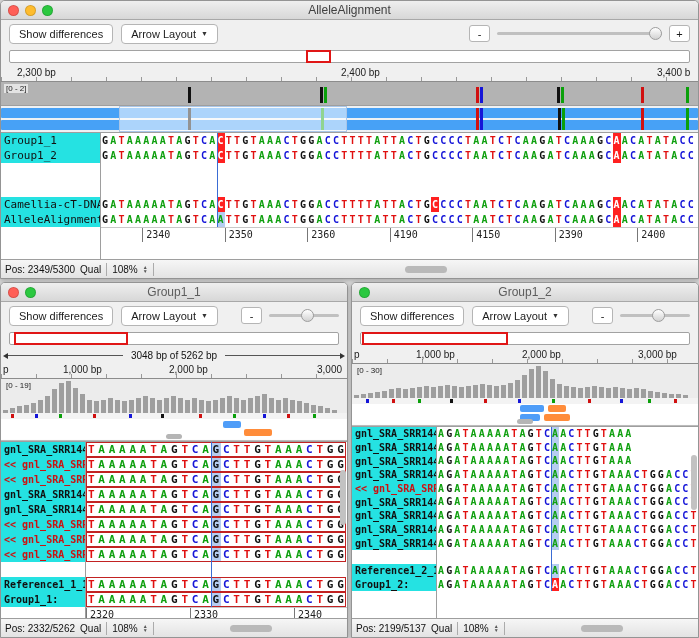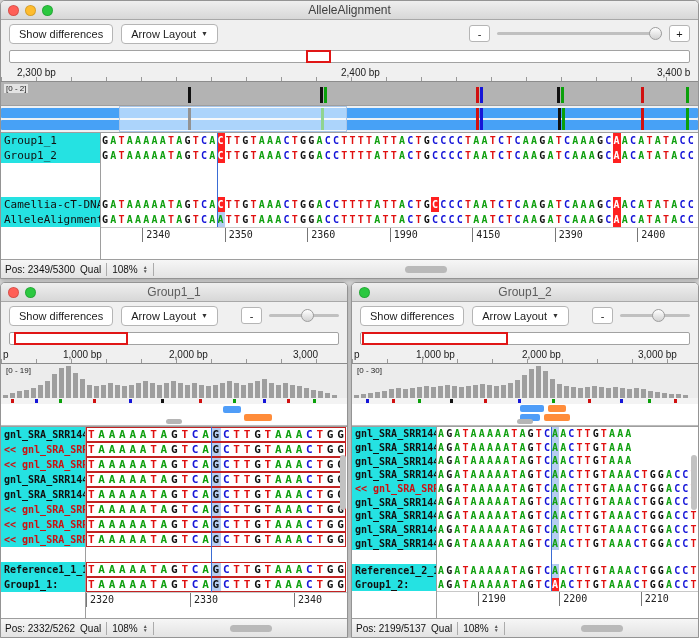--- a/index.html
+++ b/index.html
@@ -449,21 +449,21 @@
             <span class="ch" style="width: 8.25px; line-height: 15px; font-size: 10px; color: rgb(16, 160, 16);">A</span>
             <span class="ch" style="width: 8.25px; line-height: 15px; font-size: 10px; color: rgb(224, 16, 16);">T</span>
             <span class="ch" style="width: 8.25px; line-height: 15px; font-size: 10px; color: rgb(16, 160, 16);">A</span>
             <span class="ch" style="width: 8.25px; line-height: 15px; font-size: 10px; color: rgb(21, 21, 216);">C</span>
             <span class="ch" style="width: 8.25px; line-height: 15px; font-size: 10px; color: rgb(21, 21, 216);">C</span>
           </div>
           <div class="seqruler">
             <span class="tick" style="left: 41.25px;">2340</span>
             <span class="tick" style="left: 123.75px;">2350</span>
             <span class="tick" style="left: 206.25px;">2360</span>
-            <span class="tick" style="left: 288.75px;">1990</span>
+            <span class="tick" style="left: 288.75px;">4190</span>
             <span class="tick" style="left: 371.25px;">4150</span>
             <span class="tick" style="left: 453.75px;">2390</span>
             <span class="tick" style="left: 536.25px;">2400</span>
           </div>
           <div class="cursorline" style="left: 115.5px; height: 94px;"></div>
         </div>
     </div>
     <footer class="statusbar">
       <span class="postext">Pos: 2349/5300</span>
       <span class="qualtext">Qual</span>
@@ -497,26 +497,33 @@
       <div class="zoomwrap">
         <button class="minibtn">-</button>
         <div class="slider s-sub">
             <div class="knob k-sub"></div>
           </div>
       </div>
     </div>
     <div class="navbar">
       <div class="redrect" style="left: 4px; width: 114px;"></div>
     </div>
+    <div class="spanrow">
+      <span class="arr arrL"></span>
+      <span class="spanline"></span>
+      <span class="spanlabel">3048 bp of 5262 bp</span>
+      <span class="spanline"></span>
+      <span class="arr arrR"></span>
+    </div>
     <div class="bpruler">
       <div class="bpticks"></div>
     <span class="bplabel" style="left: 2px;">p</span>
         <span class="bplabel" style="left: 62px;">1,000 bp</span>
         <span class="bplabel" style="left: 168px;">2,000 bp</span>
-        <span class="bplabel" style="left: 292px;">3,000</span>
+        <span class="bplabel" style="left: 316px;">3,000</span>
       </div>
     <div class="covblock">
       <span class="rangelabel">[0 - 19]</span>
       <div class="hist">
           <div class="bar" style="height: 3px;"></div>
           <div class="bar" style="height: 5px;"></div>
           <div class="bar" style="height: 7px;"></div>
           <div class="bar" style="height: 8px;"></div>
           <div class="bar" style="height: 10px;"></div>
           <div class="bar" style="height: 13px;"></div>
@@ -1356,25 +1363,20 @@
             <span class="ch" style="width: 8.15px; line-height: 13.7px; font-size: 10px; color: rgb(16, 160, 16);">A</span>
             <span class="ch" style="width: 8.15px; line-height: 13.7px; font-size: 10px; color: rgb(21, 21, 216);">C</span>
             <span class="ch" style="width: 8.15px; line-height: 13.7px; font-size: 10px; color: rgb(224, 16, 16);">T</span>
             <span class="ch" style="width: 8.15px; line-height: 13.7px; font-size: 10px; color: rgb(17, 17, 17);">G</span>
             <span class="ch" style="width: 8.15px; line-height: 13.7px; font-size: 10px; color: rgb(17, 17, 17);">G</span>
             <span class="ch" style="width: 8.15px; line-height: 13.7px; font-size: 10px; color: rgb(16, 160, 16);">A</span>
             <span class="ch" style="width: 8.15px; line-height: 13.7px; font-size: 10px; color: rgb(21, 21, 216);">C</span>
             <span class="ch" style="width: 8.15px; line-height: 13.7px; font-size: 10px; color: rgb(21, 21, 216);">C</span>
             <span class="ch" style="width: 8.15px; line-height: 13.7px; font-size: 10px; color: rgb(224, 16, 16);">T</span>
           </div>
-          <div class="seqruler">
-            <span class="tick" style="left: 40.75px;">2190</span>
-            <span class="tick" style="left: 122.25px;">2200</span>
-            <span class="tick" style="left: 203.75px;">2210</span>
-          </div>
           <div class="cursorline" style="left: 114.1px; height: 164.4px;"></div>
           <div class="vscroll"></div>
         </div>
     </div>
     <footer class="statusbar">
       <span class="postext">Pos: 2199/5137</span>
       <span class="qualtext">Qual</span>
       <span class="vdiv"></span>
       <span class="zoomlevel">108%</span>
       <span class="stepper">

